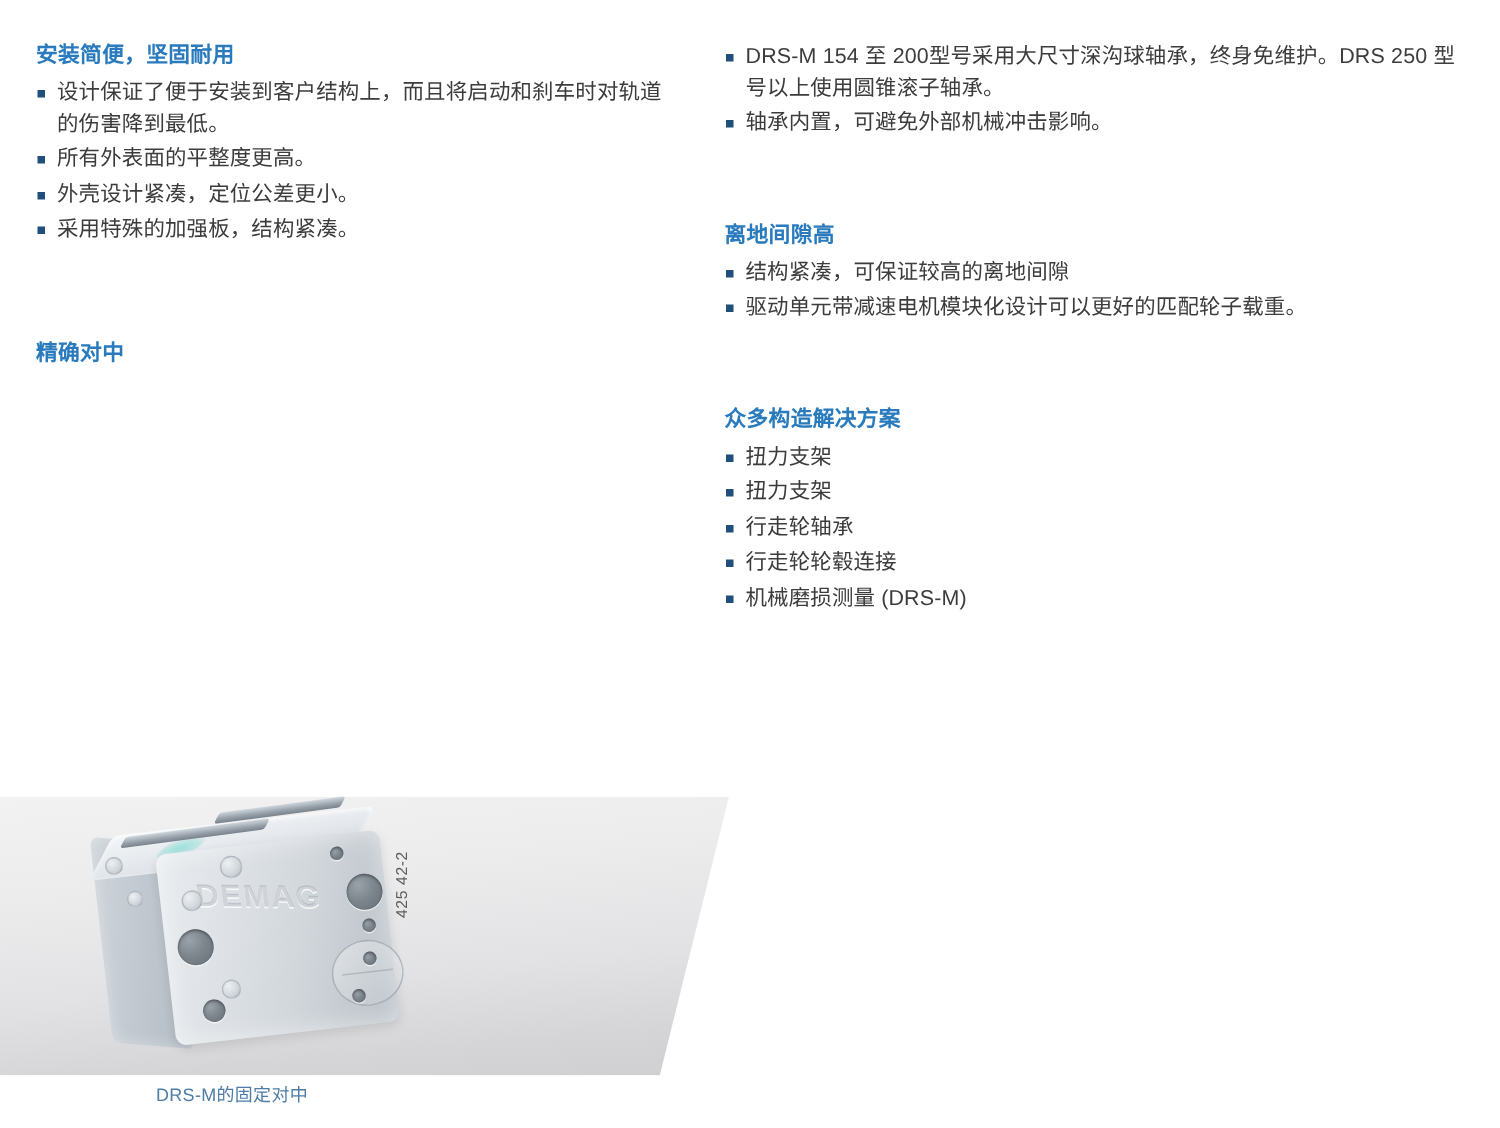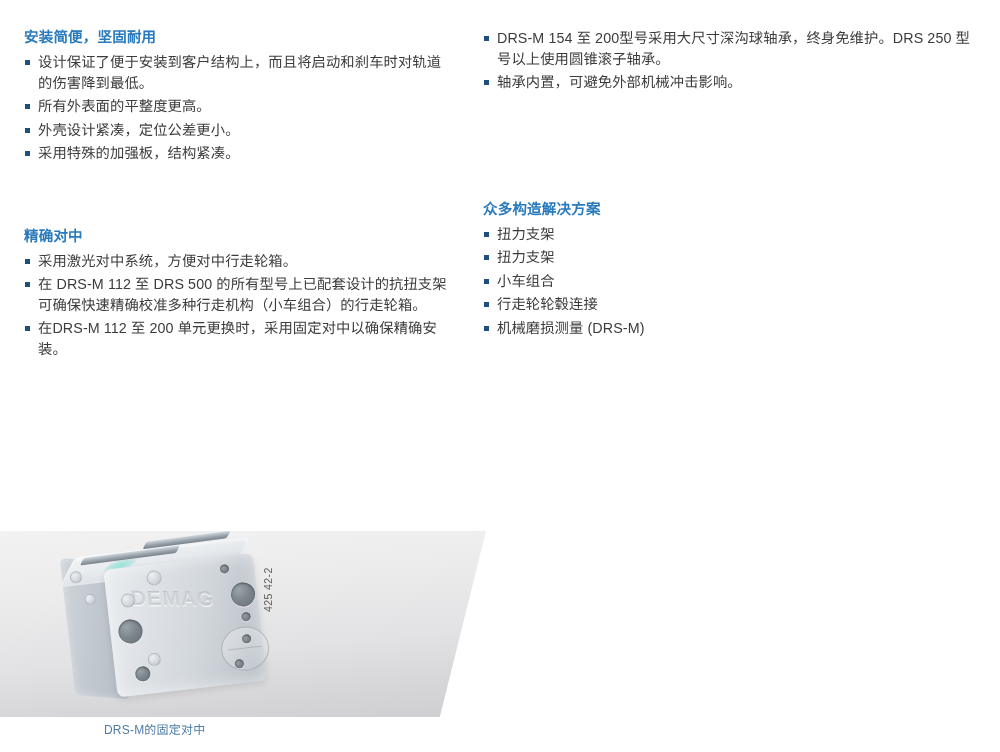--- a/index.html
+++ b/index.html
@@ -269,73 +269,72 @@
           <span class="bullet-square"></span>
           <span class="li-text">采用特殊的加强板，结构紧凑。</span>
         </li>
       </ul>
     </div>
 
     <div class="gap-xl"></div>
 
     <div class="section">
       <div class="section-heading">精确对中</div>
+    </div>
+  </div>
+
+  <div class="col col-right">
+
+    <div style="height:28px"></div>
+
+    <div class="section">
       <ul class="bullets">
         <li>
           <span class="bullet-square"></span>
-          <span class="li-text">采用激光对中系统，方便对中行走轮箱。</span>
-        </li>
-        <li>
-          <span class="bullet-square"></span>
-          <span class="li-text">在 DRS-M 112 至 DRS 500 的所有型号上已配套设计的抗扭支架可确保快速精确校准多种行走机构（小车组合）的行走轮箱。</span>
-        </li>
-        <li>
-          <span class="bullet-square"></span>
-          <span class="li-text">在DRS-M 112 至 200 单元更换时，采用固定对中以确保精确安装。</span>
+          <span class="li-text">DRS-M 154 至 200型号采用大尺寸深沟球轴承，终身免维护。DRS 250 型号以上使用圆锥滚子轴承。</span>
+        </li>
+        <li>
+          <span class="bullet-square"></span>
+          <span class="li-text">轴承内置，可避免外部机械冲击影响。</span>
         </li>
       </ul>
     </div>
-  </div>
-
-  <div class="col col-right">
-
-    <div style="height:28px"></div>
-
-    <div class="section">
+
+    <div class="gap-lg"></div>
+
+    <div class="section">
+      <div class="section-heading">离地间隙高</div>
       <ul class="bullets">
         <li>
           <span class="bullet-square"></span>
-          <span class="li-text">DRS-M 154 至 200型号采用大尺寸深沟球轴承，终身免维护。DRS 250 型号以上使用圆锥滚子轴承。</span>
-        </li>
-        <li>
-          <span class="bullet-square"></span>
-          <span class="li-text">轴承内置，可避免外部机械冲击影响。</span>
+          <span class="li-text">结构紧凑，可保证较高的离地间隙</span>
+        </li>
+        <li>
+          <span class="bullet-square"></span>
+          <span class="li-text">驱动单元带减速电机模块化设计可以更好的匹配轮子载重。</span>
         </li>
       </ul>
     </div>
-
-    <div class="gap-lg"></div>
-
 
     <div class="gap-lg"></div>
 
     <div class="section">
       <div class="section-heading">众多构造解决方案</div>
       <ul class="bullets">
         <li>
           <span class="bullet-square"></span>
           <span class="li-text">扭力支架</span>
         </li>
         <li>
           <span class="bullet-square"></span>
           <span class="li-text">扭力支架</span>
         </li>
         <li>
           <span class="bullet-square"></span>
-          <span class="li-text">小车组合</span>
+          <span class="li-text">行走轮轴承</span>
         </li>
         <li>
           <span class="bullet-square"></span>
           <span class="li-text">行走轮轮毂连接</span>
         </li>
         <li>
           <span class="bullet-square"></span>
           <span class="li-text">机械磨损测量 (DRS-M)</span>
         </li>
       </ul>

